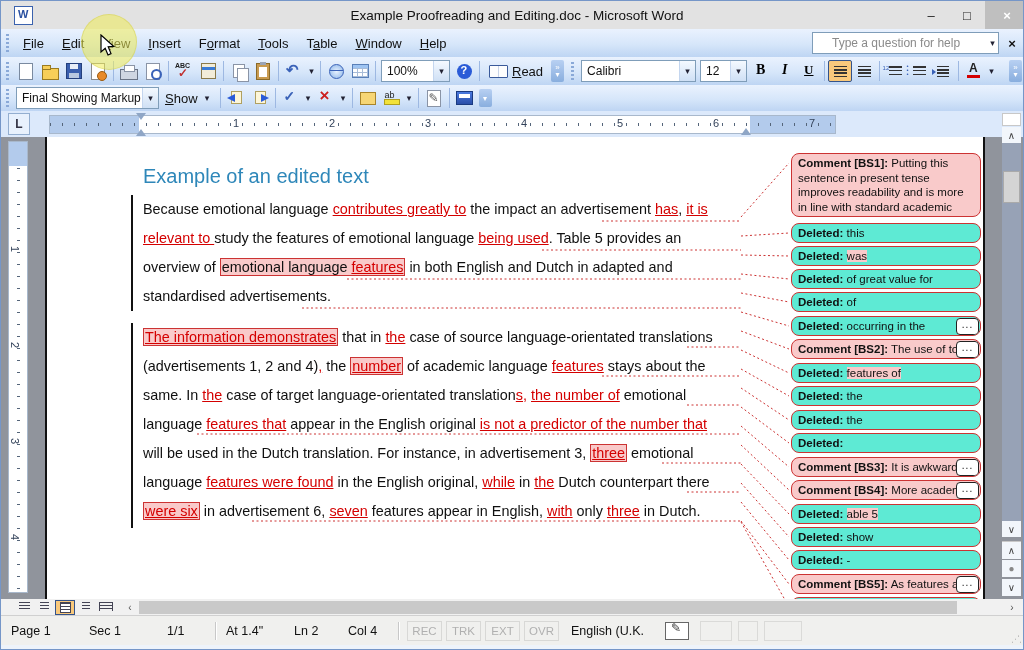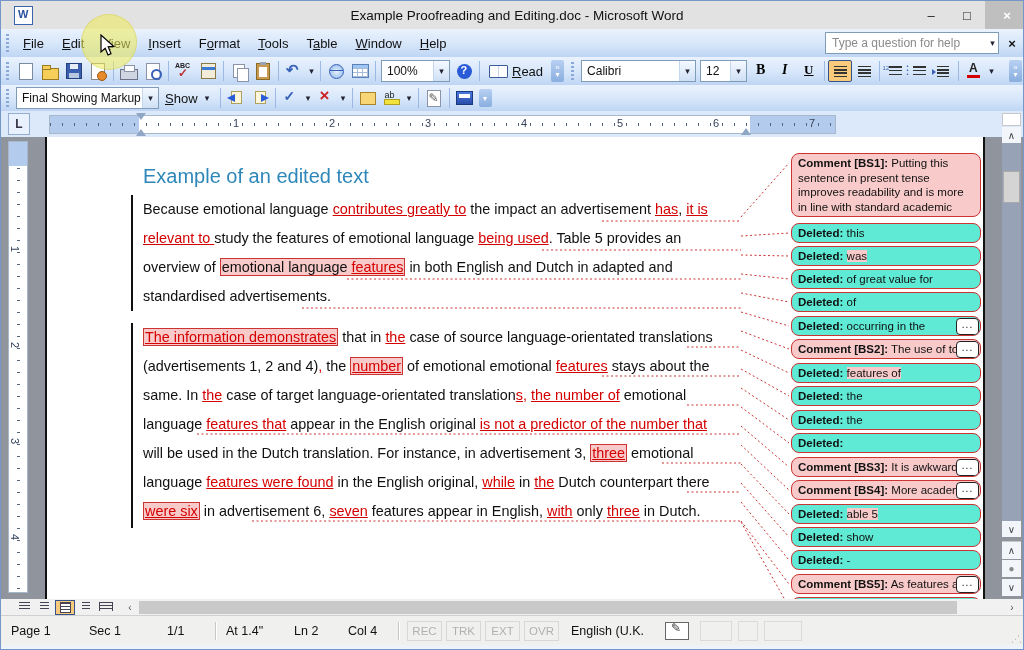--- a/index.html
+++ b/index.html
@@ -21,21 +21,21 @@
 
   
   .bluebar{background:linear-gradient(180deg,#eaf2fe 0%,#d6e6fa 55%,#bed5f3 100%);
            border-bottom:1px solid #a8c0e4;display:flex;align-items:center;}
   .menubar{left:0;top:28px;width:1024px;height:28px;}
   .grip{width:3px;height:19px;margin:0 5px 0 5px;flex:0 0 auto;
         background:repeating-linear-gradient(180deg,#8aa9d8 0 2px,transparent 2px 4px);}
   .menu-item{padding:4px 9px;font-size:13px;color:#111;flex:0 0 auto;}
   .menu-item u{text-decoration:underline;}
   .helpbox{margin-left:auto;width:166px;height:20px;background:#fff;border:1px solid #7f9db9;
-           display:flex;align-items:center;font-size:12px;color:#8a8a8a;padding-left:6px;justify-content:space-between;}
+           display:flex;align-items:center;font-size:12px;color:#8a8a8a;padding-left:19px;justify-content:space-between;}
   .helpbox .dd{margin-left:auto;}
   .menuclose{width:26px;text-align:center;font-weight:bold;color:#111;font-size:13px;}
 
   .tb1{left:0;top:56px;width:1024px;height:28px;}
   .tb2{left:0;top:84px;width:1024px;height:26px;}
   .icbtn{width:24px;height:22px;display:flex;align-items:center;justify-content:center;
          border-radius:2px;flex:0 0 auto;position:relative;}
   .icbtn.sel{background:#f9c97c;border:1px solid #34538a;width:22px;height:20px;}
   .sep{width:1px;height:20px;background:#9db8e2;margin:0 3px;flex:0 0 auto;}
   .dd{width:11px;text-align:center;font-size:9px;color:#223;flex:0 0 auto;}
@@ -439,21 +439,21 @@
     <div class="changebar" style="top:186px;height:205px;"></div>
     <div class="textcol">
       <div class="docheading">Example of an edited text</div>
       <div id="paragraphs">
           <div class="dline"><span>Because emotional language </span><span class="ins">contributes greatly to</span><span> the impact an advertisement </span><span class="ins">has</span><span>, </span><span class="ins">it is</span></div>
           <div class="dline"><span class="ins">relevant to </span><span>study the features of emotional language </span><span class="ins">being used</span><span>. Table 5 provides an</span></div>
           <div class="dline"><span>overview of </span><span class="cbox"><span>emotional language </span><span class="ins">features</span></span><span> in both English and Dutch in adapted and</span></div>
           <div class="dline"><span>standardised advertisements.</span></div>
           <div class="pgap"></div>
           <div class="dline"><span class="cbox"><span class="ins">The information demonstrates</span></span><span> that in </span><span class="ins">the</span><span> case of source language-orientated translations</span></div>
-          <div class="dline"><span>(advertisements 1, 2 and 4)</span><span class="ins">,</span><span> the </span><span class="cbox"><span class="ins">number</span></span><span> of emotional emotional </span><span class="ins">features</span><span> stays about the</span></div>
+          <div class="dline"><span>(advertisements 1, 2 and 4)</span><span class="ins">,</span><span> the </span><span class="cbox"><span class="ins">number</span></span><span> of academic language </span><span class="ins">features</span><span> stays about the</span></div>
           <div class="dline"><span>same. In </span><span class="ins">the</span><span> case of target language-orientated translation</span><span class="ins">s,</span><span> </span><span class="ins">the number of</span><span> emotional</span></div>
           <div class="dline"><span>language </span><span class="ins">features that</span><span> appear in the English original </span><span class="ins">is not a predictor of the number that</span></div>
           <div class="dline"><span>will be used in the Dutch translation. For instance, in advertisement 3, </span><span class="cbox"><span class="ins">three</span></span><span> emotional</span></div>
           <div class="dline"><span>language </span><span class="ins">features were found</span><span> in the English original, </span><span class="ins">while</span><span> in </span><span class="ins">the</span><span> Dutch counterpart there</span></div>
           <div class="dline"><span class="cbox"><span class="ins">were six</span></span><span> in advertisement 6, </span><span class="ins">seven</span><span> features appear in English, </span><span class="ins">with</span><span> only </span><span class="ins">three</span><span> in Dutch.</span></div>
         </div>
     </div>
     <div id="balloons">
         <div class="balloon comment tall" style="top: 16px;"><b>Comment [BS1]:</b> <span>Putting this sentence in present tense improves readability and is more in line with standard academic writing.</span></div>
         <div class="balloon" style="top: 86px;"><b>Deleted:</b> <span>this</span></div>

